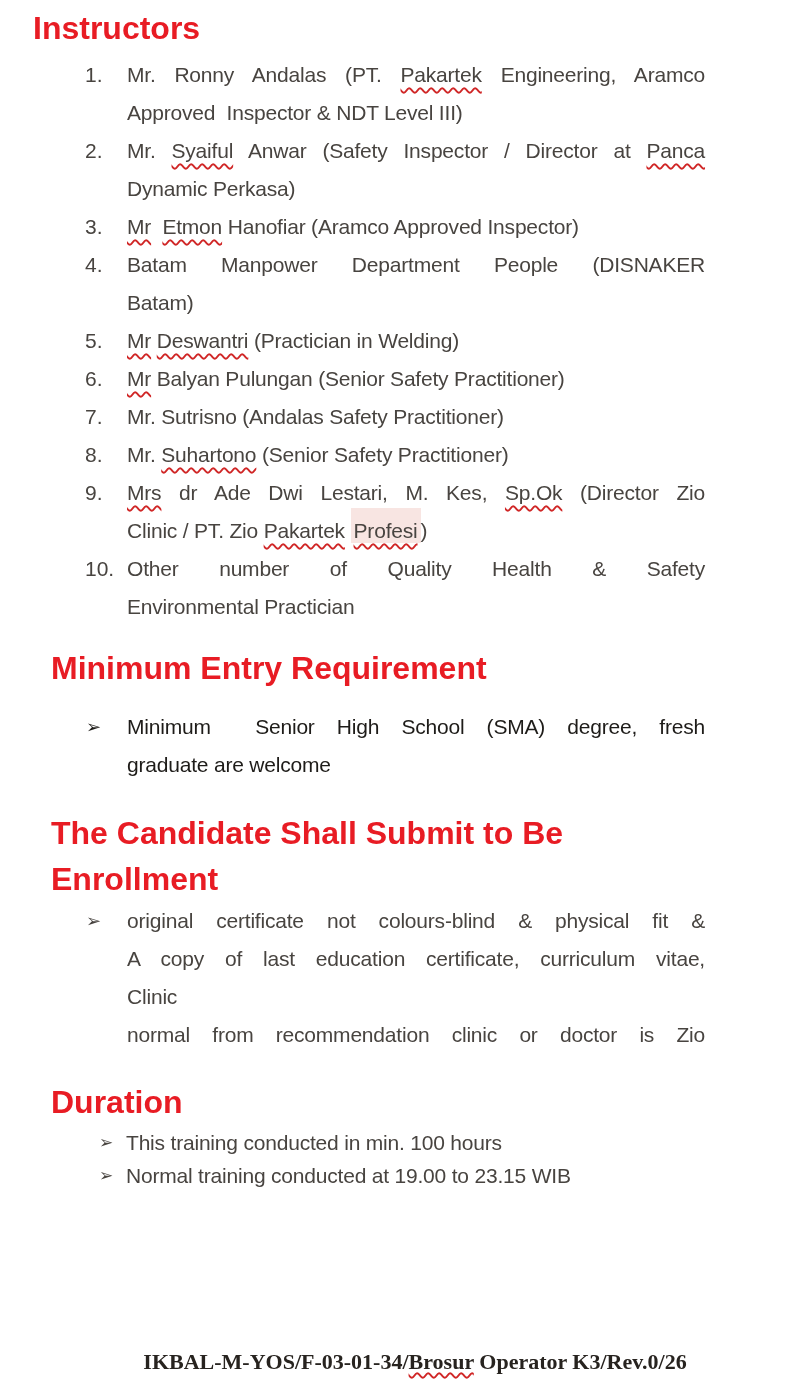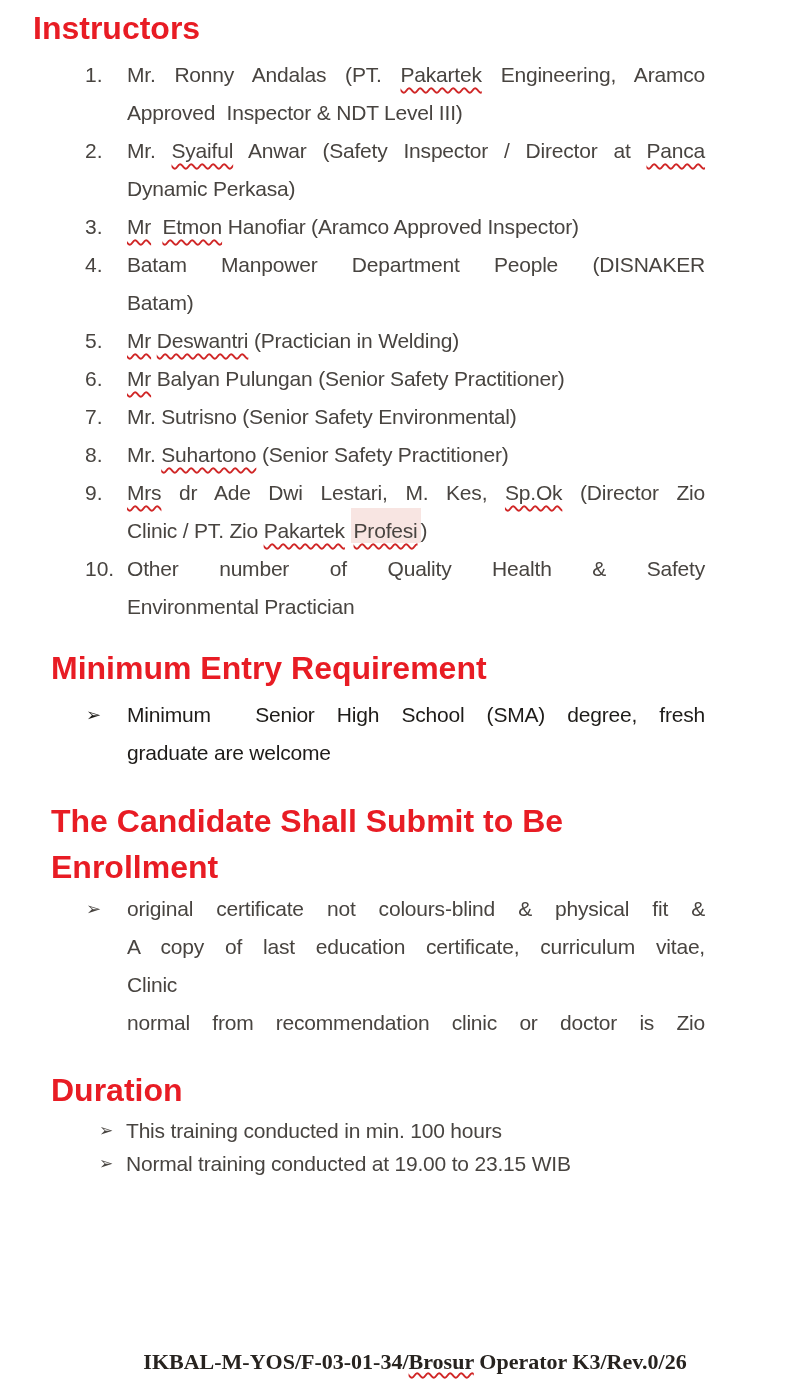--- a/index.html
+++ b/index.html
@@ -22,21 +22,21 @@
   }
   h1{
     font-size:32px;line-height:40px;font-weight:700;
     color:var(--red);
     margin-left:51px;
     white-space:pre;
   }
   .sec-instructors{margin-top:8px;}
   .sec-instructors h1{margin-left:33px;margin-bottom:8px;}
   .sec-minimum-entry{margin-top:22px;}
-  .sec-minimum-entry h1{margin-bottom:8px;}
+  .sec-minimum-entry h1{margin-bottom:20px;}
   .sec-candidate-submit{margin-top:26px;}
   .sec-candidate-submit h1{line-height:46px;margin-bottom:0;}
   .sec-duration{margin-top:28px;}
   .sec-duration h1{margin-bottom:4px;}
 
   .item{display:flex;align-items:flex-start;}
   .list{font-size:21px;}
   .list .text{width:578px;line-height:38px;letter-spacing:-0.2px;}
   .list.numbered .item{margin-left:85px;}
   .list.numbered .marker{display:inline-block;width:42px;line-height:38px;}
@@ -116,21 +116,21 @@
           </div>
           <div class="item">
             <span class="marker">6.</span>
             <div class="text">
               <div class="line"><span class="sq">Mr</span><span> Balyan Pulungan (Senior Safety Practitioner)</span></div>
             </div>
           </div>
           <div class="item">
             <span class="marker">7.</span>
             <div class="text">
-              <div class="line"><span>Mr. Sutrisno (Senior Safety Environmental)</span></div>
+              <div class="line"><span>Mr. Sutrisno (Andalas Safety Practitioner)</span></div>
             </div>
           </div>
           <div class="item">
             <span class="marker">8.</span>
             <div class="text">
               <div class="line"><span>Mr. </span><span class="sq">Suhartono</span><span> (Senior Safety Practitioner)</span></div>
             </div>
           </div>
           <div class="item">
             <span class="marker">9.</span>

